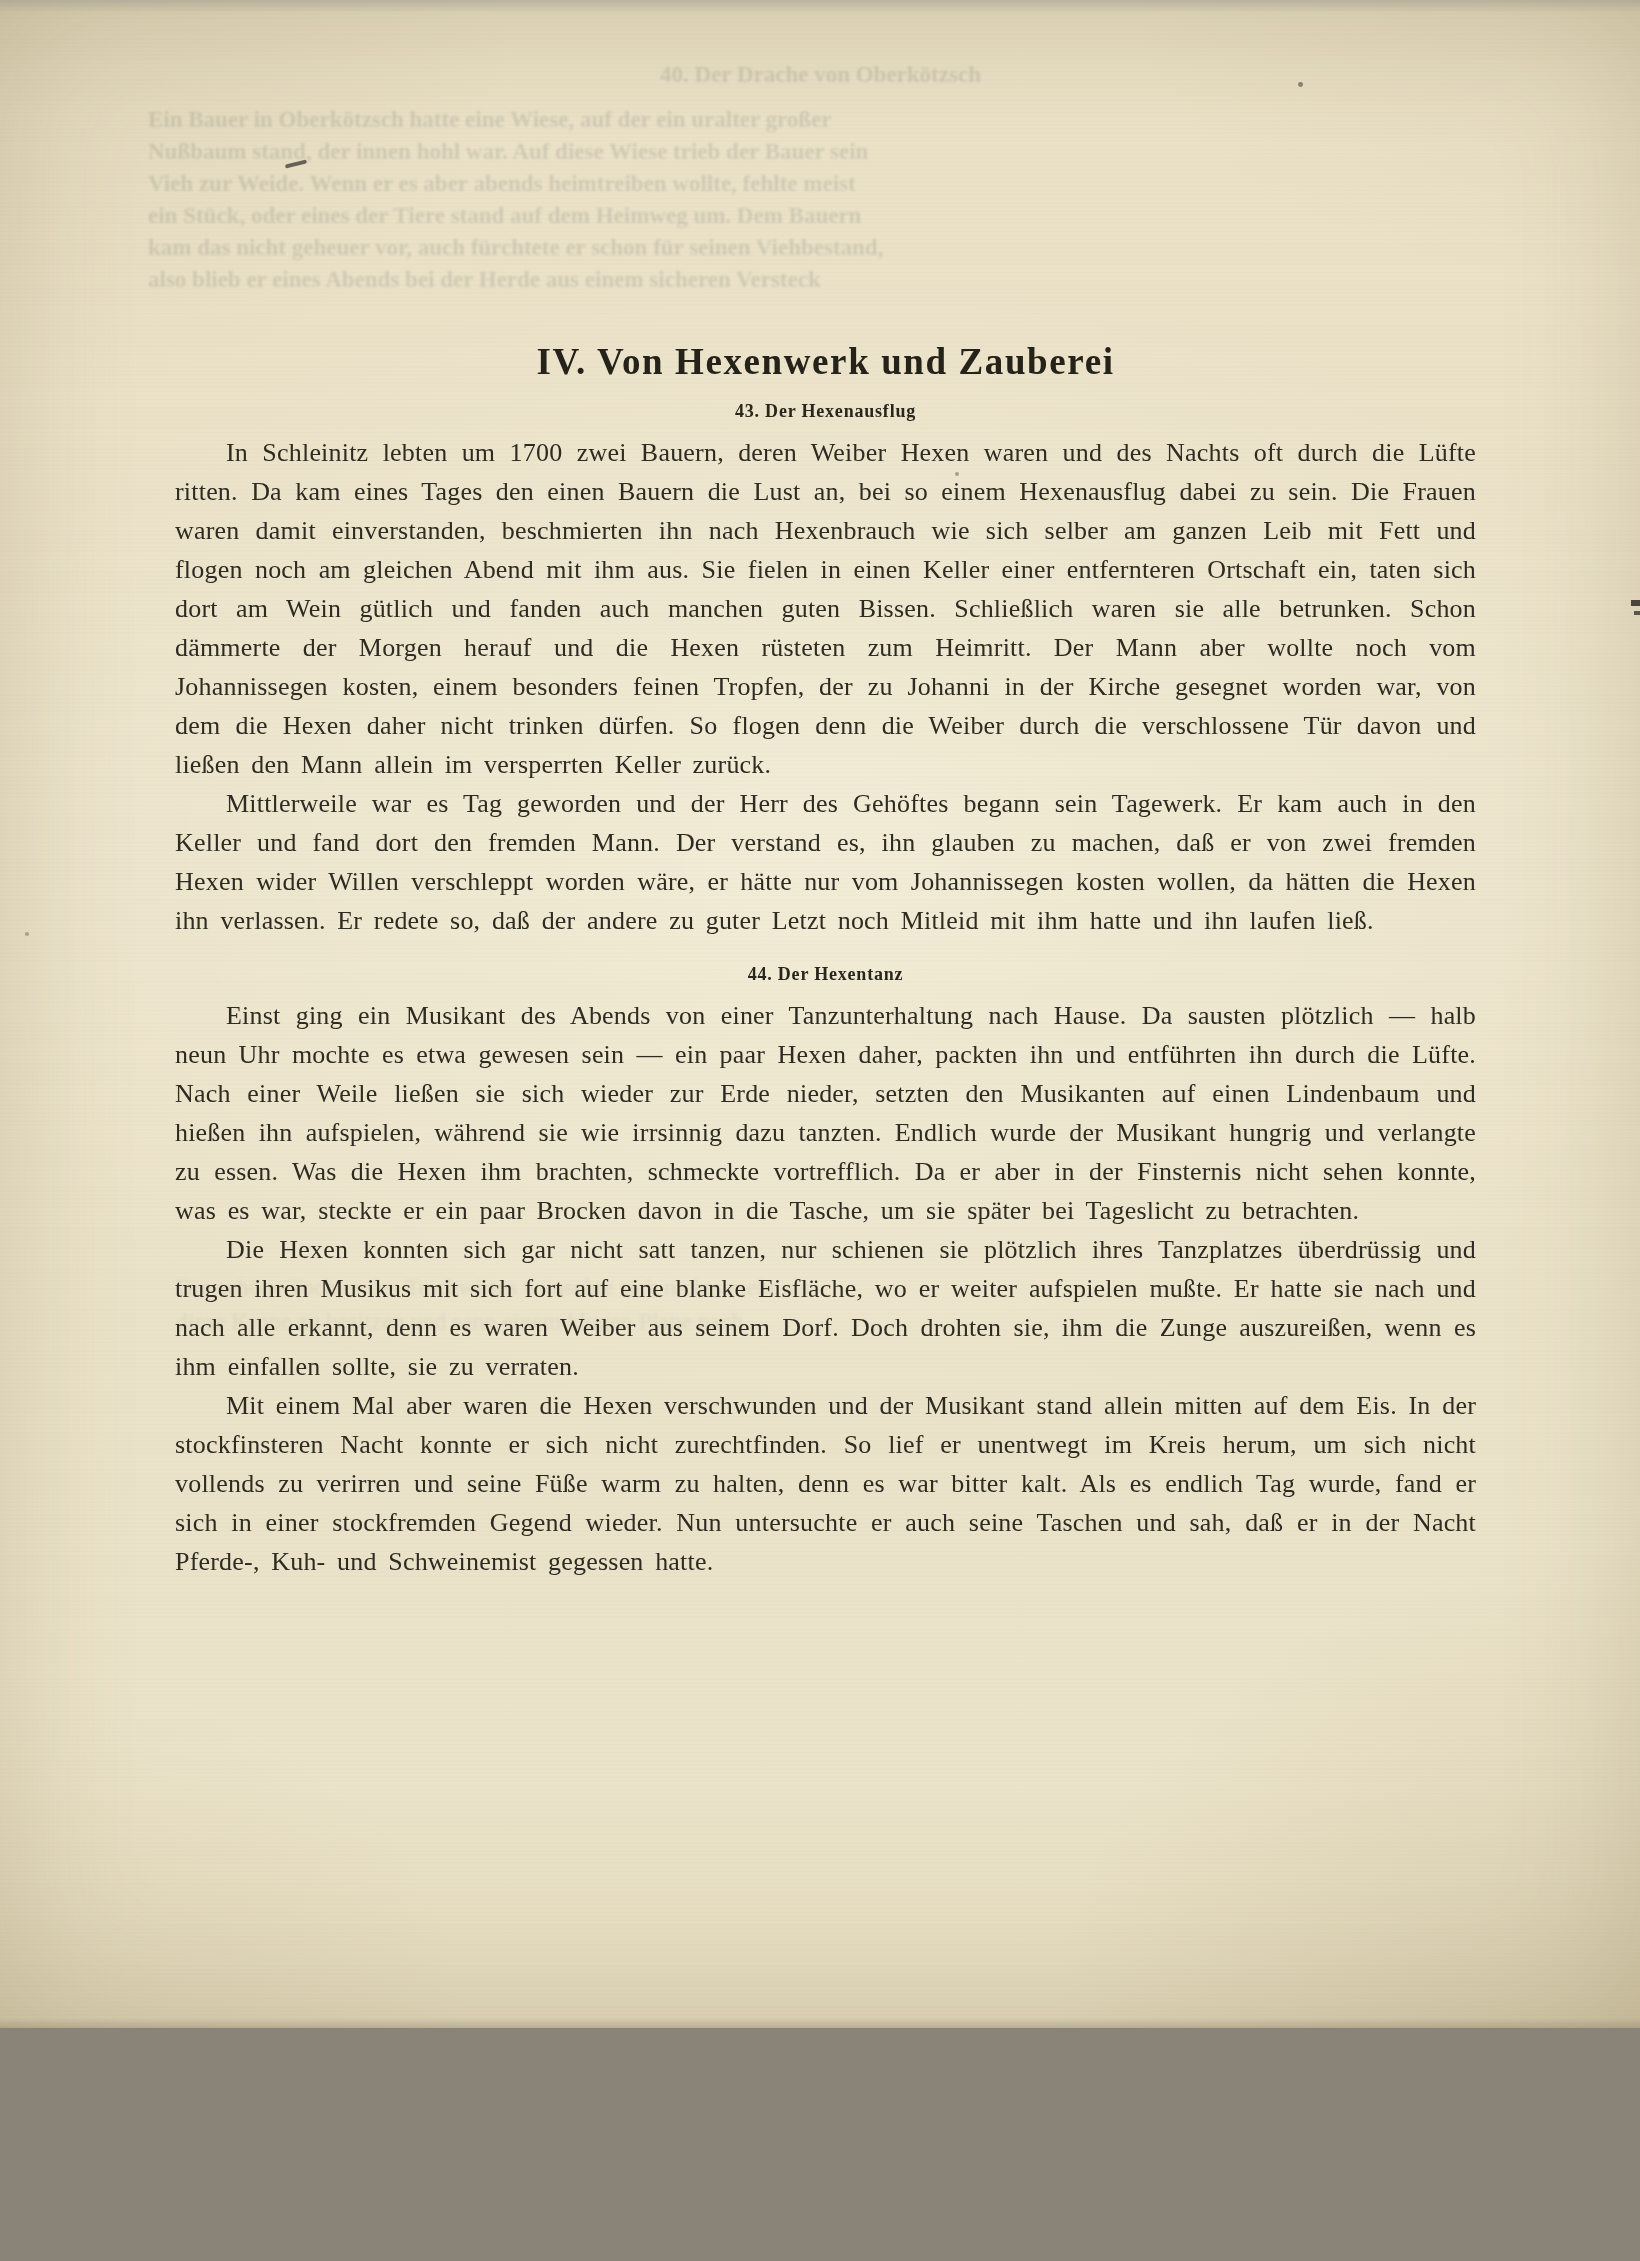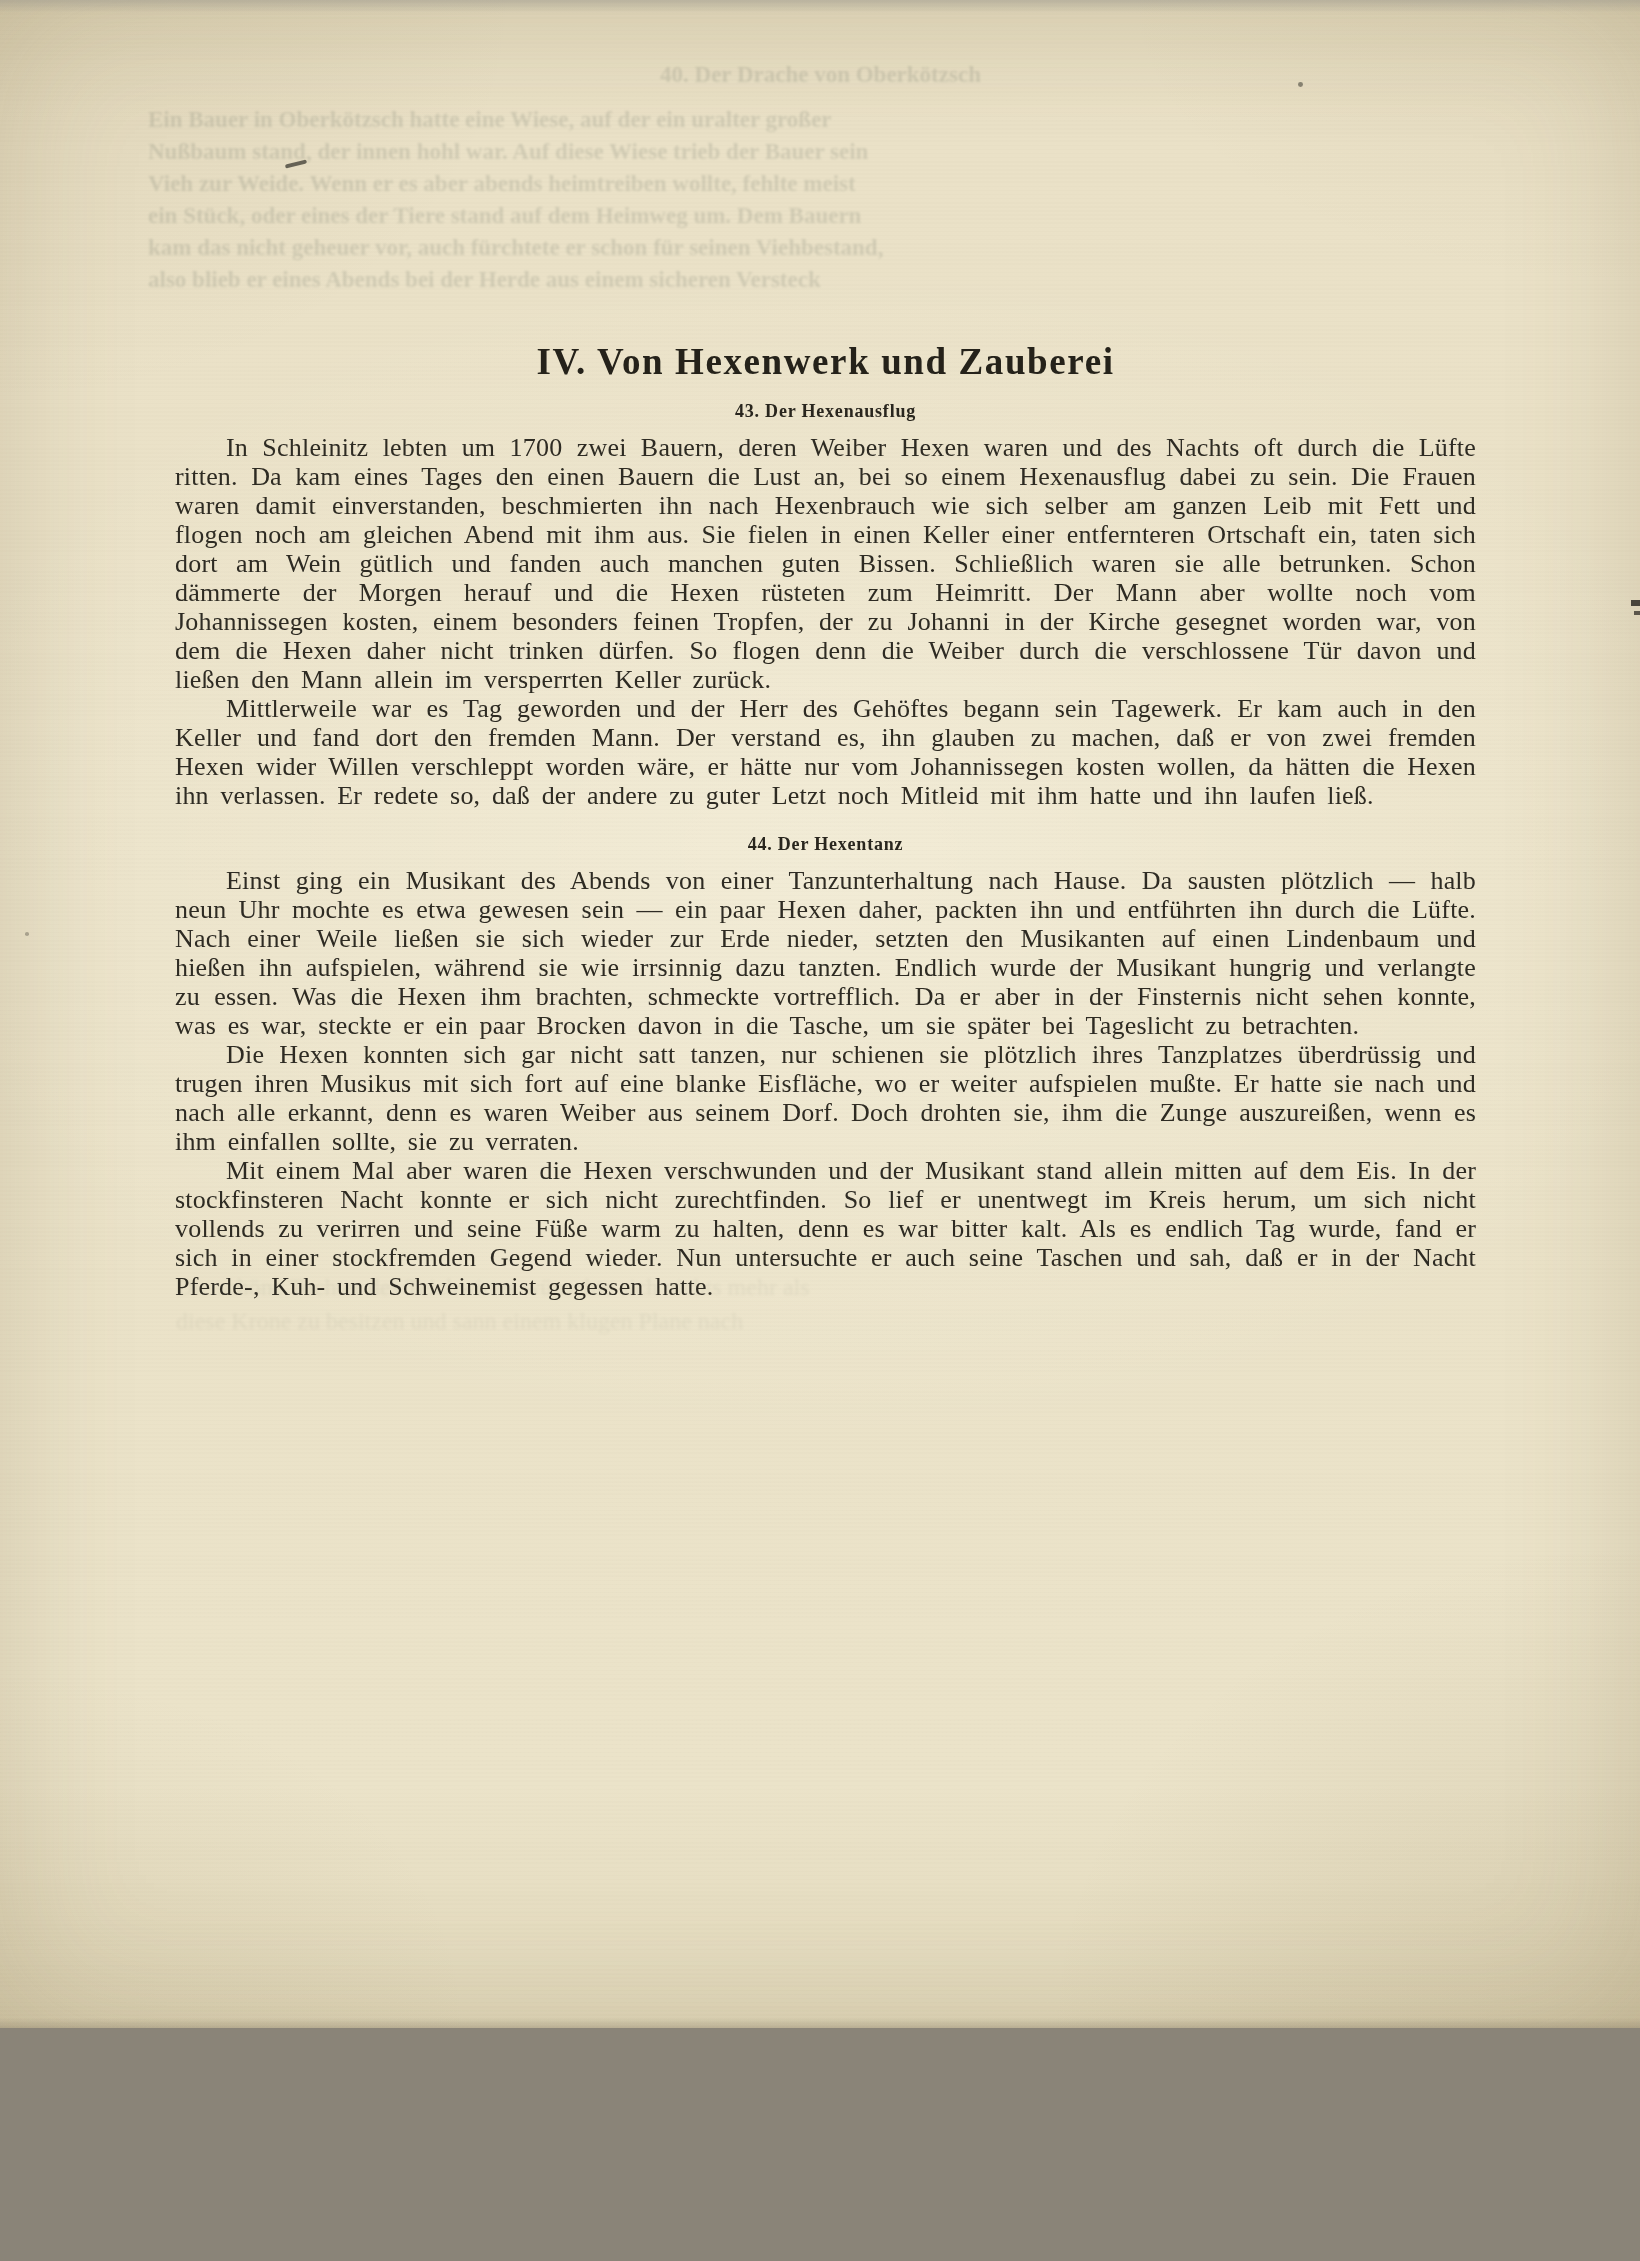--- a/index.html
+++ b/index.html
@@ -78,21 +78,21 @@
     font-size: 18px;
     font-weight: 700;
     text-align: center;
     letter-spacing: 0.8px;
     color: #29261e;
   }
   section.story-2 h2.story { margin-top: 24.6px; }
   p.body {
     margin: 0;
     font-size: 26px;
-    line-height: 29px;
+    line-height: 39px;
     text-align: justify;
     text-indent: 51px;
     word-spacing: 4.9px;
     letter-spacing: 0.2px;
     color: #2e2b23;
   }
 
   .page-number {
     position: absolute;
     left: 174px;

